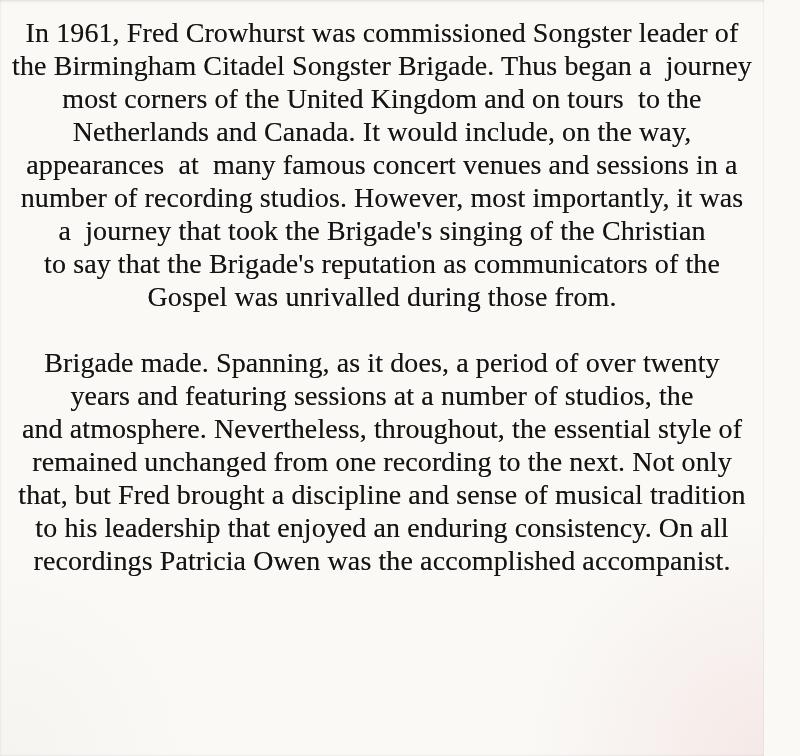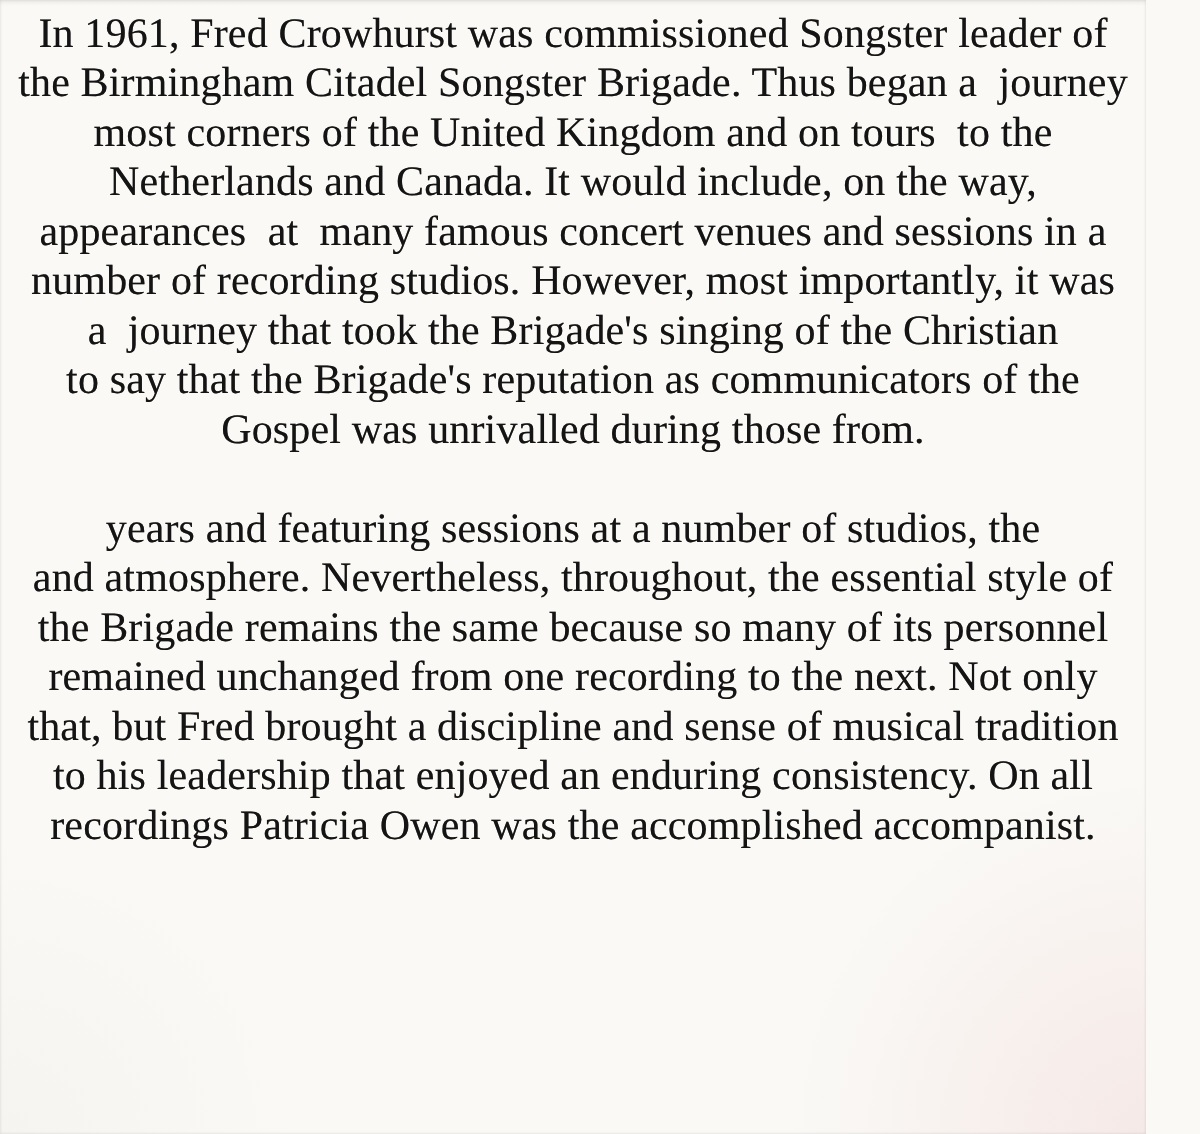--- a/index.html
+++ b/index.html
@@ -18,21 +18,21 @@
     width: 764px;
     height: 756px;
     
     background:
       radial-gradient(circle at 100% 100%, rgba(224,160,160,0.18) 0%, rgba(224,160,160,0.0) 22%),
       radial-gradient(circle at 0% 100%, rgba(210,200,190,0.10) 0%, rgba(210,200,190,0.0) 18%),
       linear-gradient(180deg, rgba(190,190,188,0.22) 0px, rgba(190,190,188,0.0) 4px),
       #faf9f6;
     box-shadow: inset 0 0 2px rgba(150,150,148,0.35);
     box-sizing: border-box;
-    padding-top: 6px;
+    padding-top: 16px;
   }
   .paragraph {
     margin: 0 0 33px 0;
   }
   .text-line {
     text-align: center;
     font-size: 28px;
     line-height: 33px;
     color: #141414;
     white-space: pre;           
@@ -52,22 +52,22 @@
     <div class="text-line">most corners of the United Kingdom and on tours  to the</div>
     <div class="text-line">Netherlands and Canada. It would include, on the way,</div>
     <div class="text-line">appearances  at  many famous concert venues and sessions in a</div>
     <div class="text-line">number of recording studios. However, most importantly, it was</div>
     <div class="text-line">a  journey that took the Brigade's singing of the Christian</div>
     <div class="text-line">to say that the Brigade's reputation as communicators of the</div>
     <div class="text-line">Gospel was unrivalled during those from.</div>
   </div>
 
   <div class="paragraph">
+    <div class="text-line">Brigade made. Spanning, as it does, a period of over twenty</div>
     <div class="text-line">years and featuring sessions at a number of studios, the</div>
     <div class="text-line">and atmosphere. Nevertheless, throughout, the essential style of</div>
-    <div class="text-line">the Brigade remains the same because so many of its personnel</div>
     <div class="text-line">remained unchanged from one recording to the next. Not only</div>
     <div class="text-line">that, but Fred brought a discipline and sense of musical tradition</div>
     <div class="text-line">to his leadership that enjoyed an enduring consistency. On all</div>
     <div class="text-line">recordings Patricia Owen was the accomplished accompanist.</div>
   </div>
 
 </div>
 
 </body></html>

